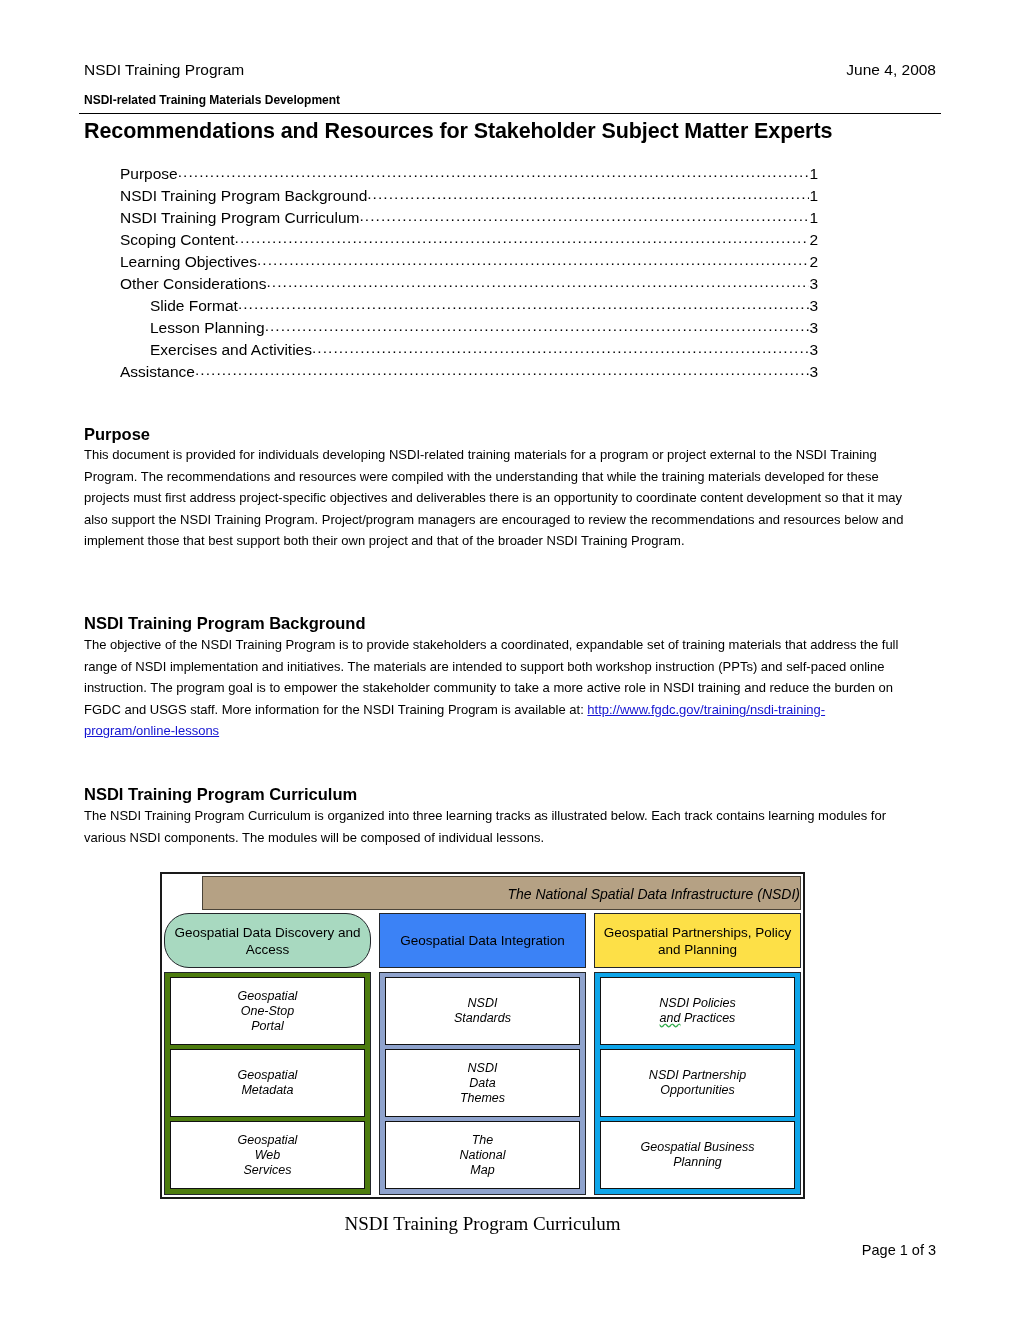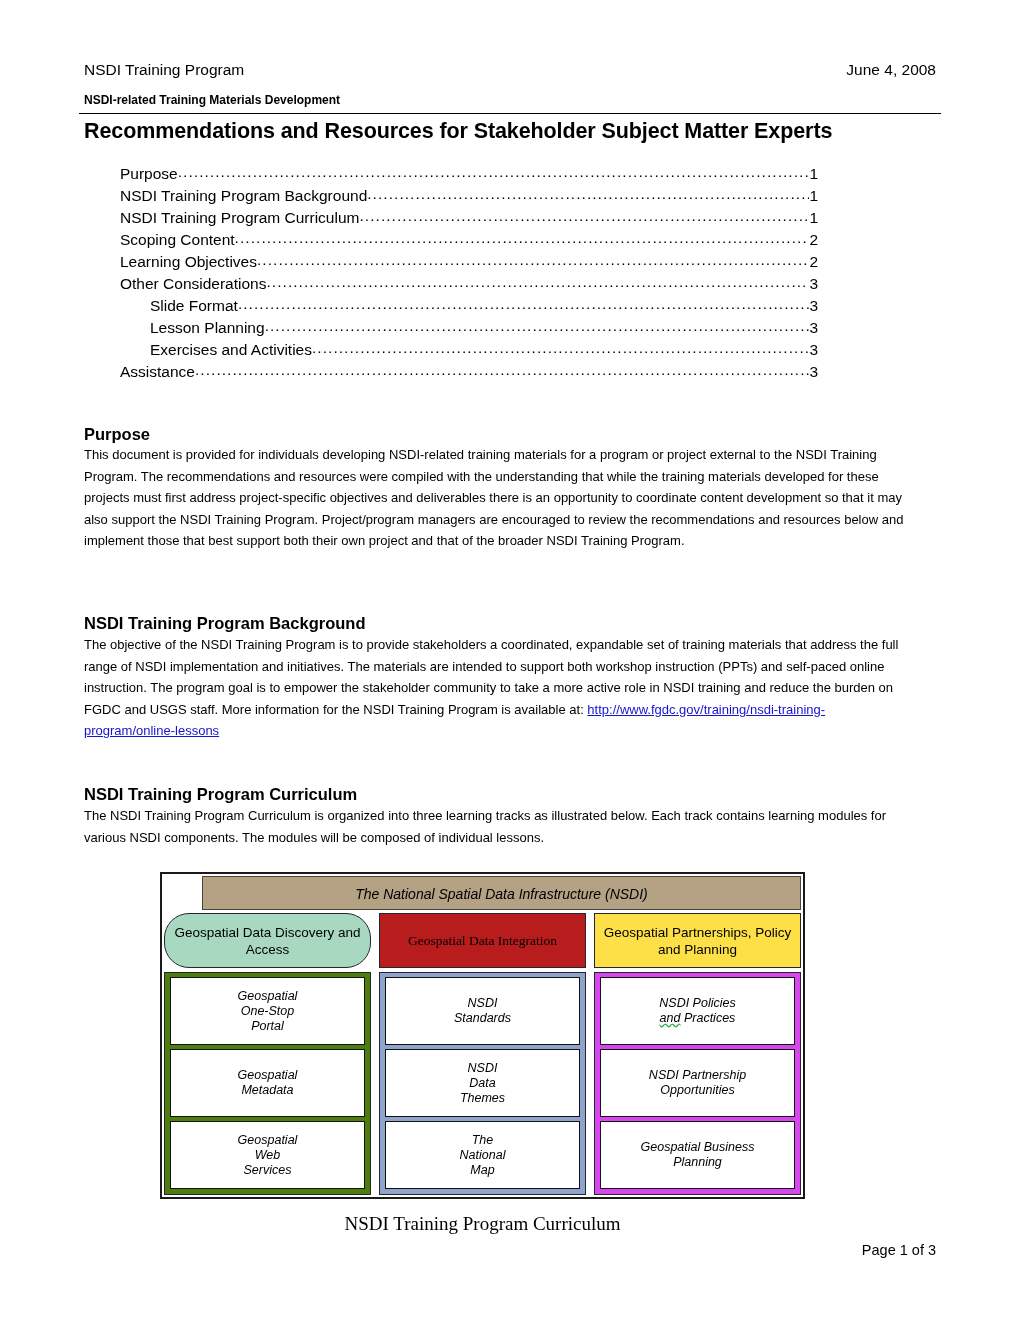--- a/index.html
+++ b/index.html
@@ -135,21 +135,21 @@
     top: 872px;
     width: 645px;
     box-sizing: border-box;
     border: 2px solid #1a1a1a;
     background: #ffffff;
     padding: 2px;
   }
   .dg-header {
     height: 34px;
     line-height: 34px;
-    text-align: center;
+    text-align: right;
     font-style: italic;
     font-size: 14px;
     border: 1px solid #4a4338;
     box-sizing: border-box;
     margin-left: 38px;
   }
   .dg-cols {
     display: flex;
     justify-content: space-between;
     margin-top: 3px;
@@ -306,36 +306,36 @@
             </div>
             <div class="dg-mod">
               <div>Geospatial<br>Metadata</div>
             </div>
             <div class="dg-mod">
               <div>Geospatial<br>Web<br>Services</div>
             </div>
           </div>
         </div>
         <div class="dg-col">
-          <div class="dg-track" style="background: #b91c1c; font-family: Liberation Serif, serif;">Geospatial Data Integration</div>
+          <div class="dg-track" style="background: #3b82f6;">Geospatial Data Integration</div>
           <div class="dg-modwrap" style="background: rgb(143, 163, 205);">
             <div class="dg-mod">
               <div>NSDI<br>Standards</div>
             </div>
             <div class="dg-mod">
               <div>NSDI<br>Data<br>Themes</div>
             </div>
             <div class="dg-mod">
               <div>The<br>National<br>Map</div>
             </div>
           </div>
         </div>
         <div class="dg-col">
           <div class="dg-track" style="background: #fde047;">Geospatial Partnerships, Policy and Planning</div>
-          <div class="dg-modwrap" style="background: #d946ef;">
+          <div class="dg-modwrap" style="background: #0ea5e9;">
             <div class="dg-mod">
               <div>NSDI Policies<br><span class="sp-err">and</span> Practices</div>
             </div>
             <div class="dg-mod">
               <div>NSDI Partnership<br>Opportunities</div>
             </div>
             <div class="dg-mod">
               <div>Geospatial Business<br>Planning</div>
             </div>
           </div>

